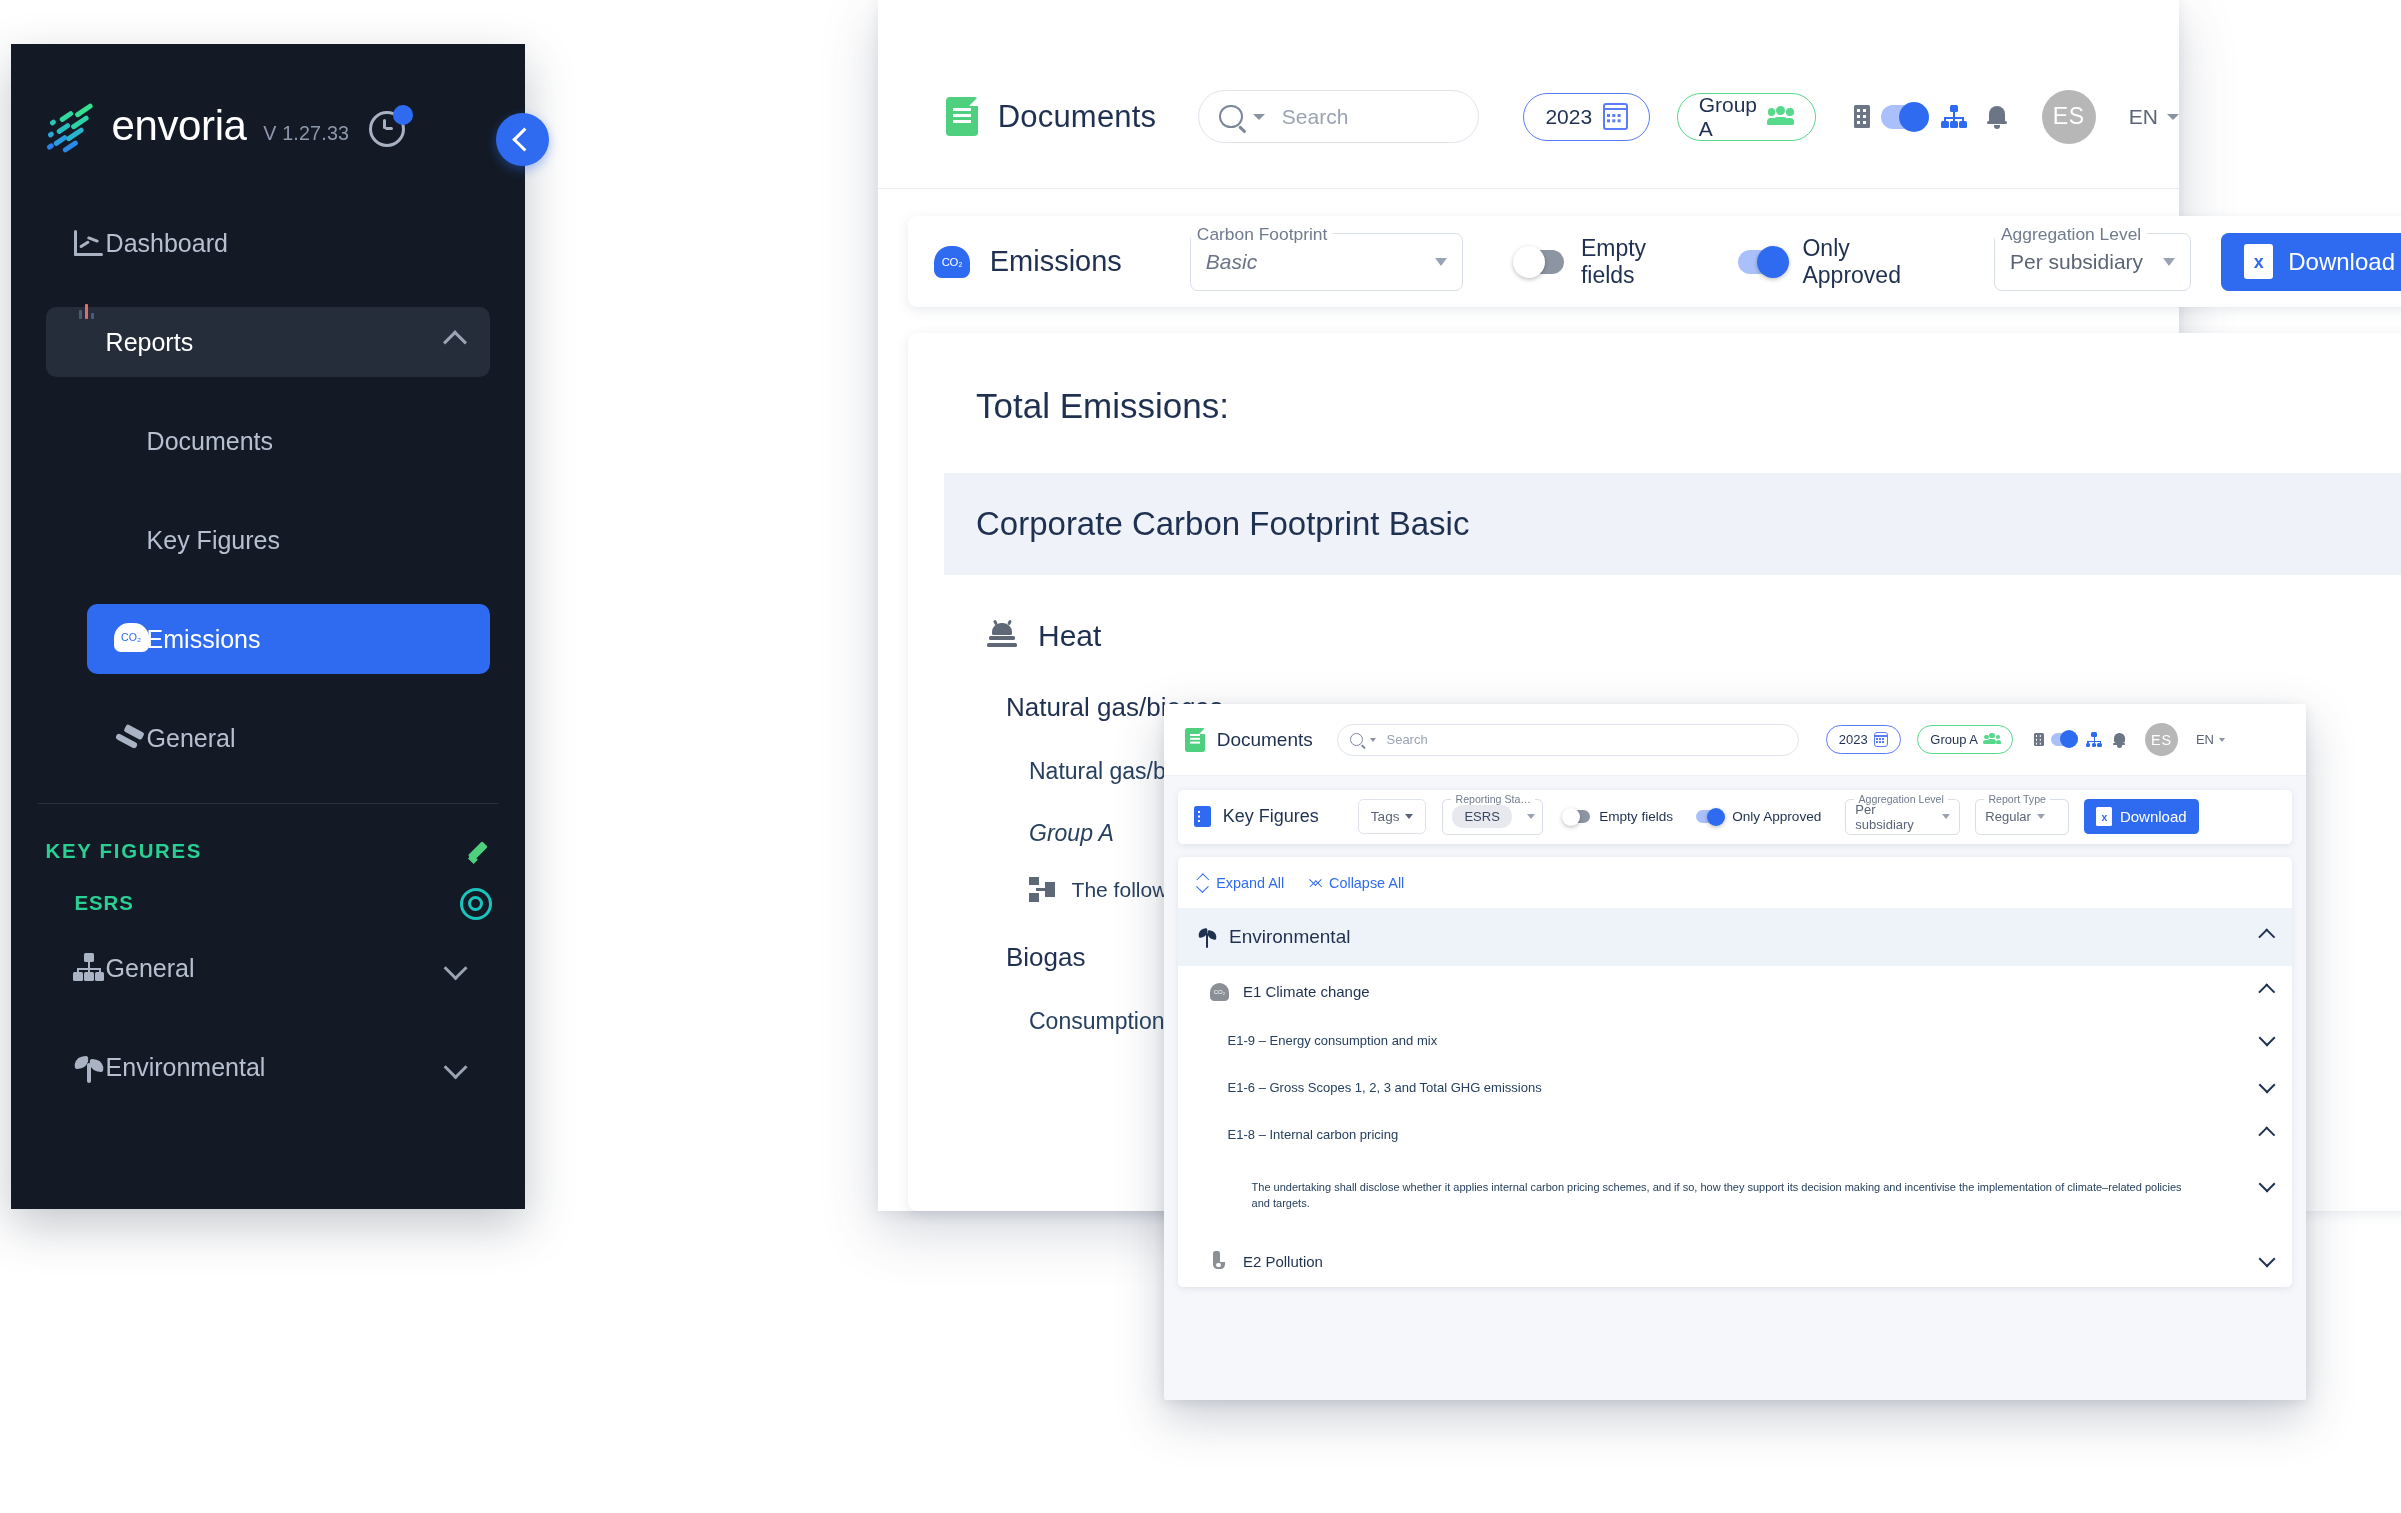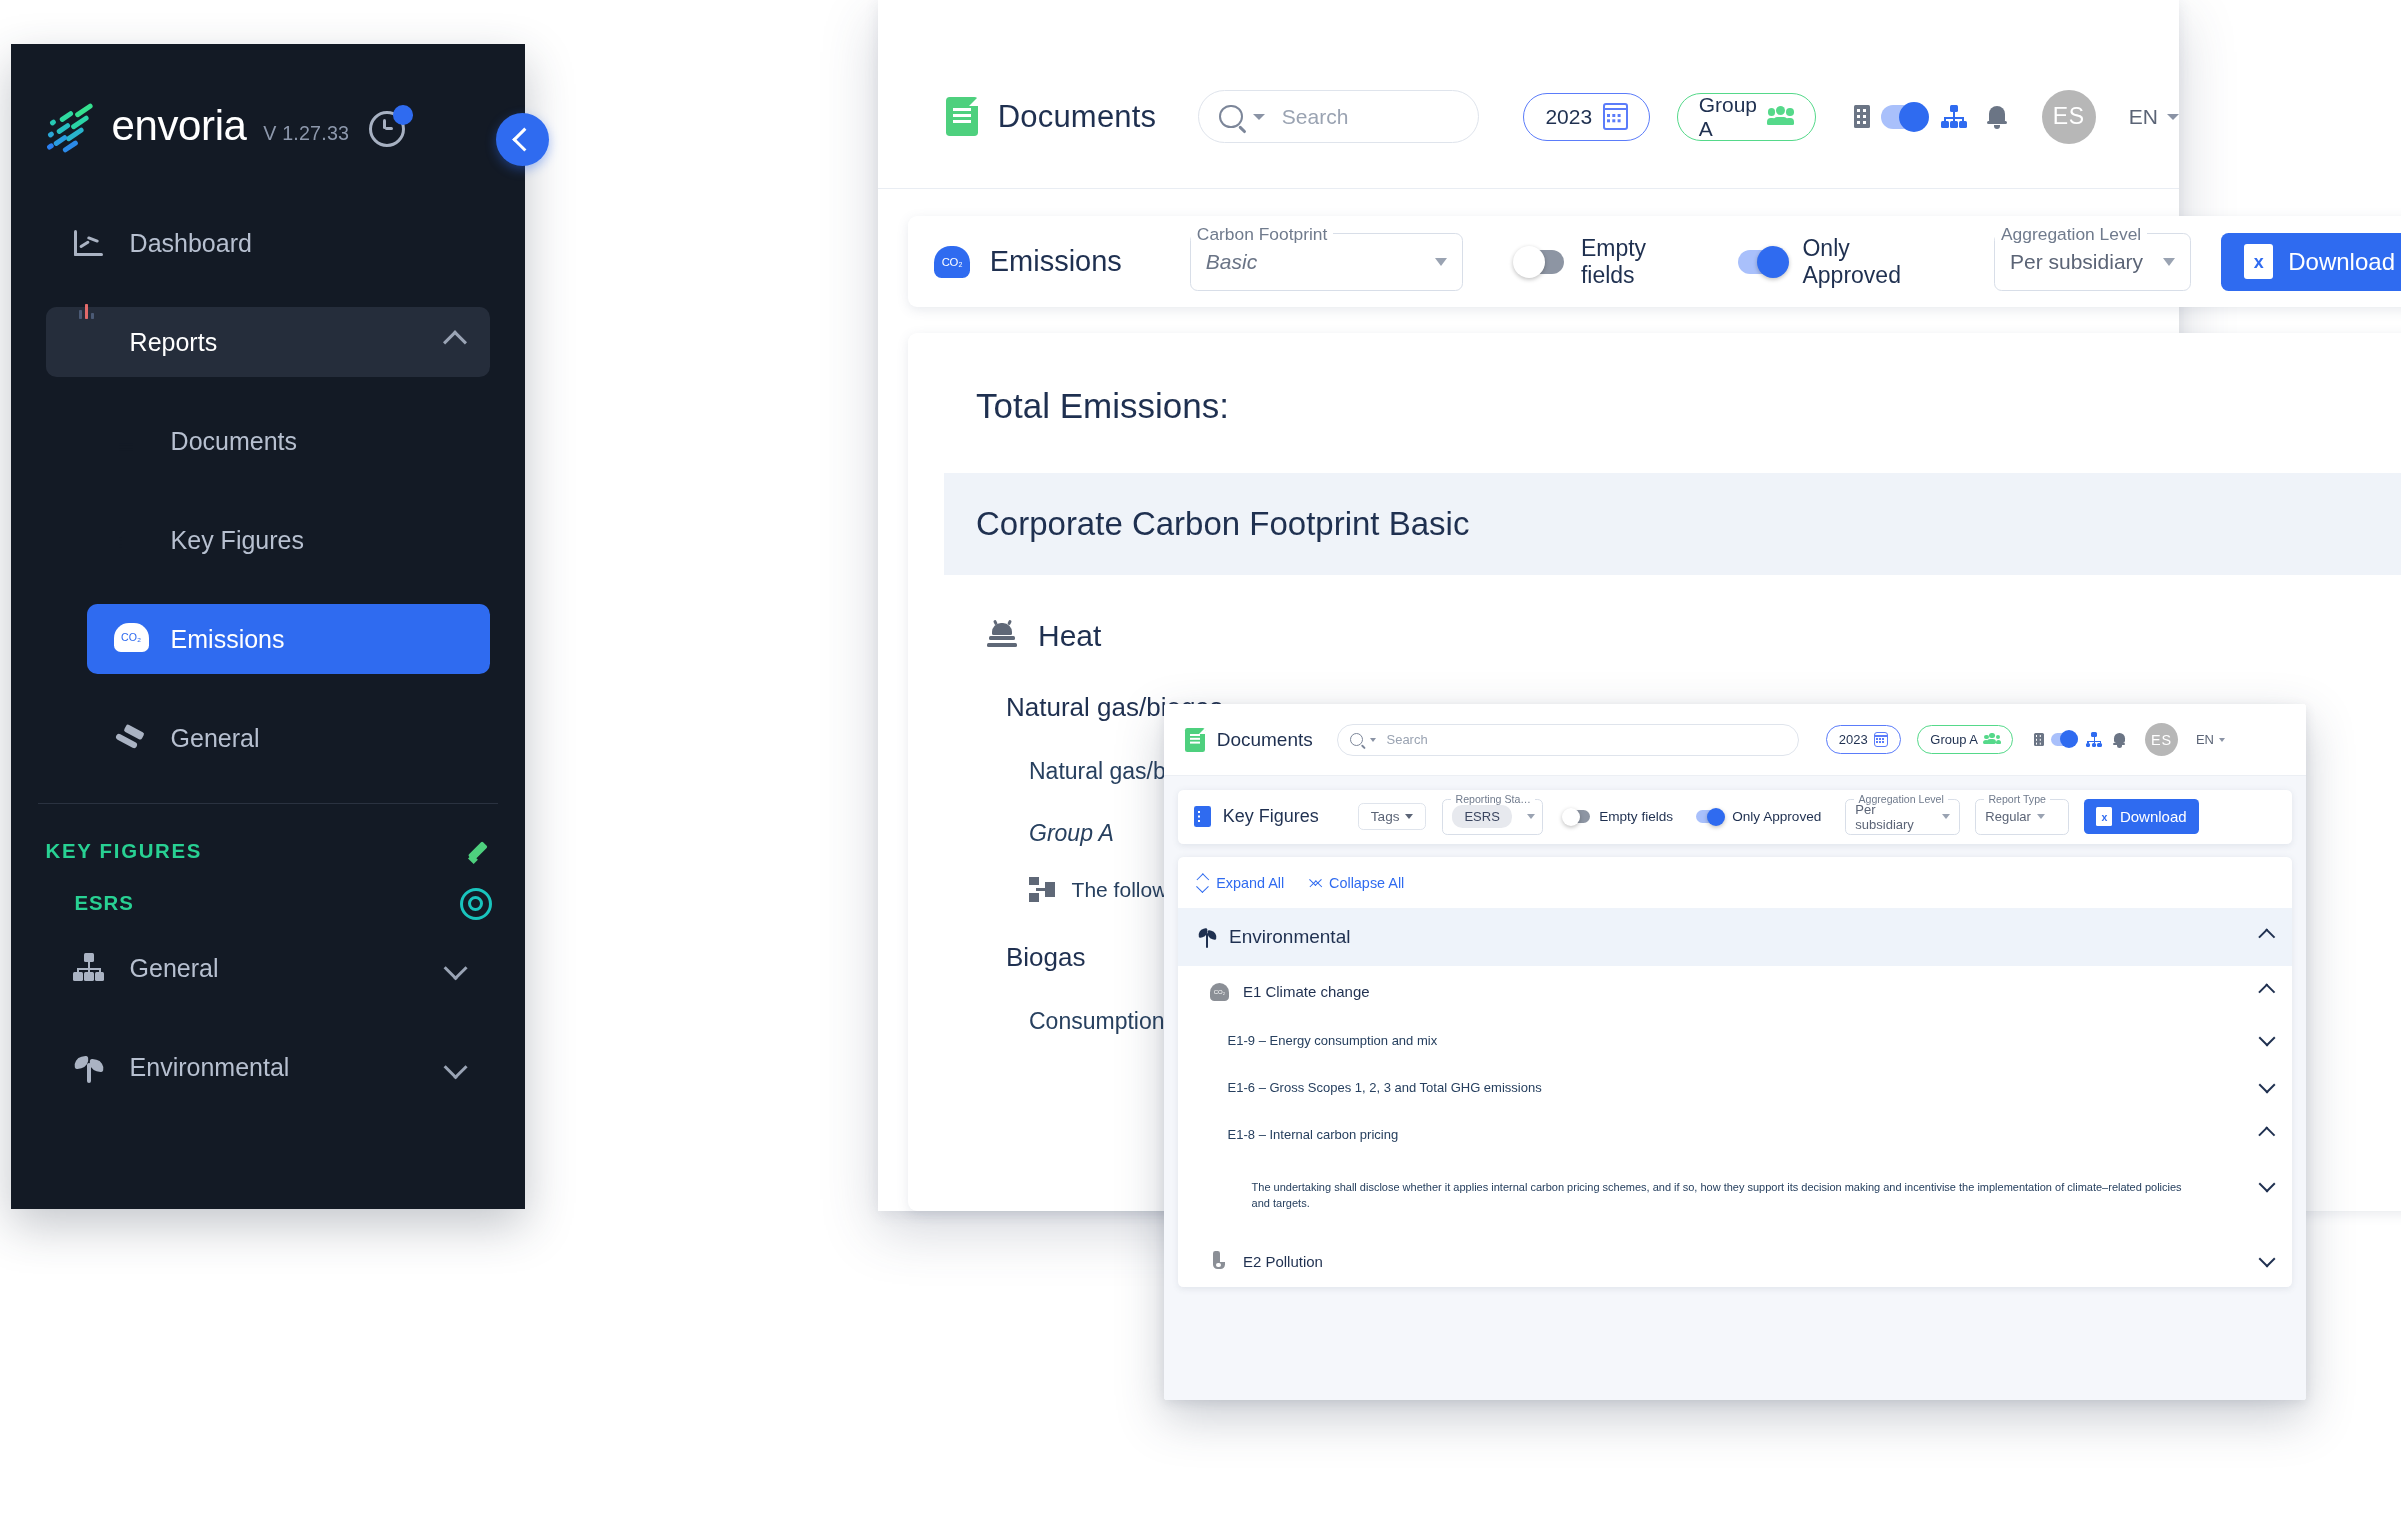--- a/index.html
+++ b/index.html
@@ -170,21 +170,21 @@
   .brand-name{font-size:42px;color:#fff;letter-spacing:-0.4px;}
   .brand-ver{font-size:19.7px;color:#8d98ac;margin-left:16.6px;letter-spacing:0.2px;}
   .hist-ico{width:30px;height:30px;border:3px solid #a7b1c2;border-radius:50%;position:relative;margin-left:19.7px;align-self:center;flex:none;}
   .hist-ico:before{content:"";position:absolute;left:11.3px;top:5.3px;width:3px;height:9.8px;background:#a7b1c2;border-radius:1.5px;}
   .hist-ico:after{content:"";position:absolute;left:13px;top:13px;width:7.6px;height:3px;background:#a7b1c2;border-radius:1.5px;}
   .hist-dot{position:absolute;right:-10.6px;top:-9px;width:19.7px;height:19.7px;border-radius:50%;background:#2f6bf0;}
   .sec-label{font-size:20.4px;color:#28d193;letter-spacing:1.7px;padding:48px 0 0 35px;font-weight:bold;}
   .nav{padding:23px 0 0 0;}
   .nav-item{
     height:70px;margin:0 35px 0 35px;border-radius:10.6px;display:flex;align-items:center;padding-left:27px;
-    box-sizing:border-box;color:#b7c0d0;font-size:25px;gap:24px;
+    box-sizing:border-box;color:#b7c0d0;font-size:25px;
   }
   .nav-item.active-dark{background:#252d3b;color:#ffffff;}
   .nav-item.active-blue{background:#2f6bf0;color:#ffffff;margin-left:76px;}
   .nav-sub{margin-left:76px;}
   .nav-gap{height:29px;}
   .nav-chev{margin-left:auto;margin-right:26px;width:13.6px;height:13.6px;border-left:3px solid #9aa4b5;border-bottom:3px solid #9aa4b5;}
   .nav-chev.up{transform:rotate(135deg);}
   .nav-chev.down{transform:rotate(-45deg);}
   .ic{width:33px;height:33px;flex:none;position:relative;}
   .ic-dash i{position:absolute;background:#aab3c3;}
@@ -282,21 +282,21 @@
 
   #win2-body{background:#f5f7fb;padding:13.6px;box-sizing:border-box;height:624px;}
   #win2-filters{
     background:#fff;border-radius:5.3px;box-shadow:0 1.5px 6.8px rgba(80,95,120,.12);height:54px;
     display:flex;align-items:center;padding:0 16.6px;box-sizing:border-box;
   }
   .ic-kf-blue{width:16.6px;height:21px;background:#2f6bf0;border-radius:2.3px;position:relative;flex:none;}
   .ic-kf-blue:after{content:"";position:absolute;left:3.8px;top:4.5px;width:2.3px;height:2.3px;background:#fff;
      box-shadow:0 4.5px 0 #fff, 0 9px 0 #fff;}
   #win2 .module-title{font-size:18px;margin-left:12px;}
-  .tags-btn{border:0.9px solid #dfe4ec;border-radius:5.3px;height:27px;display:flex;align-items:center;gap:5.3px;padding:8px 12px;
+  .tags-btn{border:0.9px solid #dfe4ec;border-radius:5.3px;height:35px;display:flex;align-items:center;gap:5.3px;padding:8px 12px;
     font-size:13.6px;color:#5b6476;box-sizing:border-box;background:#fff;}
   .tags-caret{width:0;height:0;border-left:4.5px solid transparent;border-right:4.5px solid transparent;border-top:5.3px solid #5b6476;}
   #win2 .field{height:36px;border-radius:5.3px;padding:0 9px;}
   #win2 .field > .flabel{top:-6.8px;left:7.6px;padding:0 4.5px;font-size:10.6px;}
   #win2 .field .fval{font-size:13px;}
   .chip-gray{background:#e7e9ee;border-radius:10.6px;padding:3.8px 12px;font-size:13px;color:#3b4660;}
   #win2 .fcaret{border-left-width:4.5px;border-right-width:4.5px;border-top-width:5.3px;margin-left:15px;}
   #win2 .toggle{width:27px;height:13.6px;}
   #win2 .toggle.off:after{width:18px;height:18px;left:-1.5px;top:-2.3px;}
   #win2 .toggle.on:after{width:18px;height:18px;right:-1.5px;top:-2.3px;}

